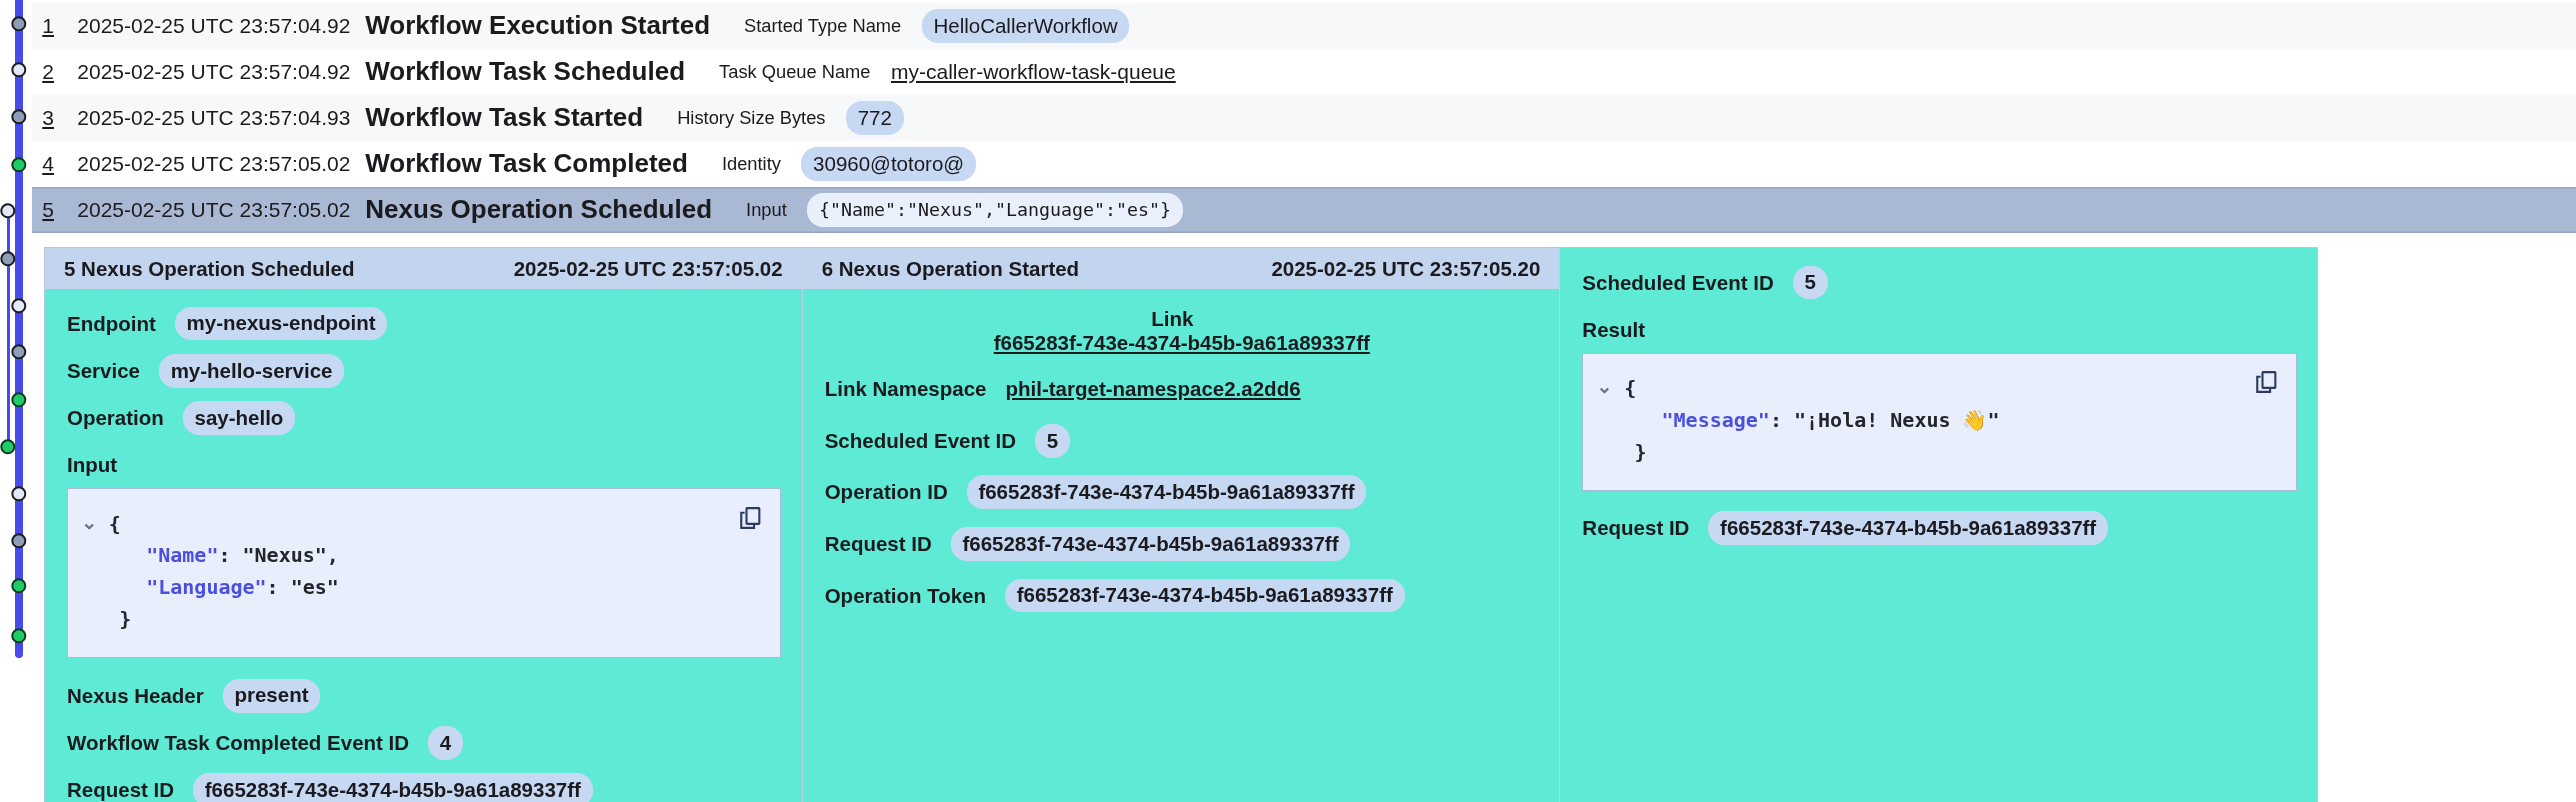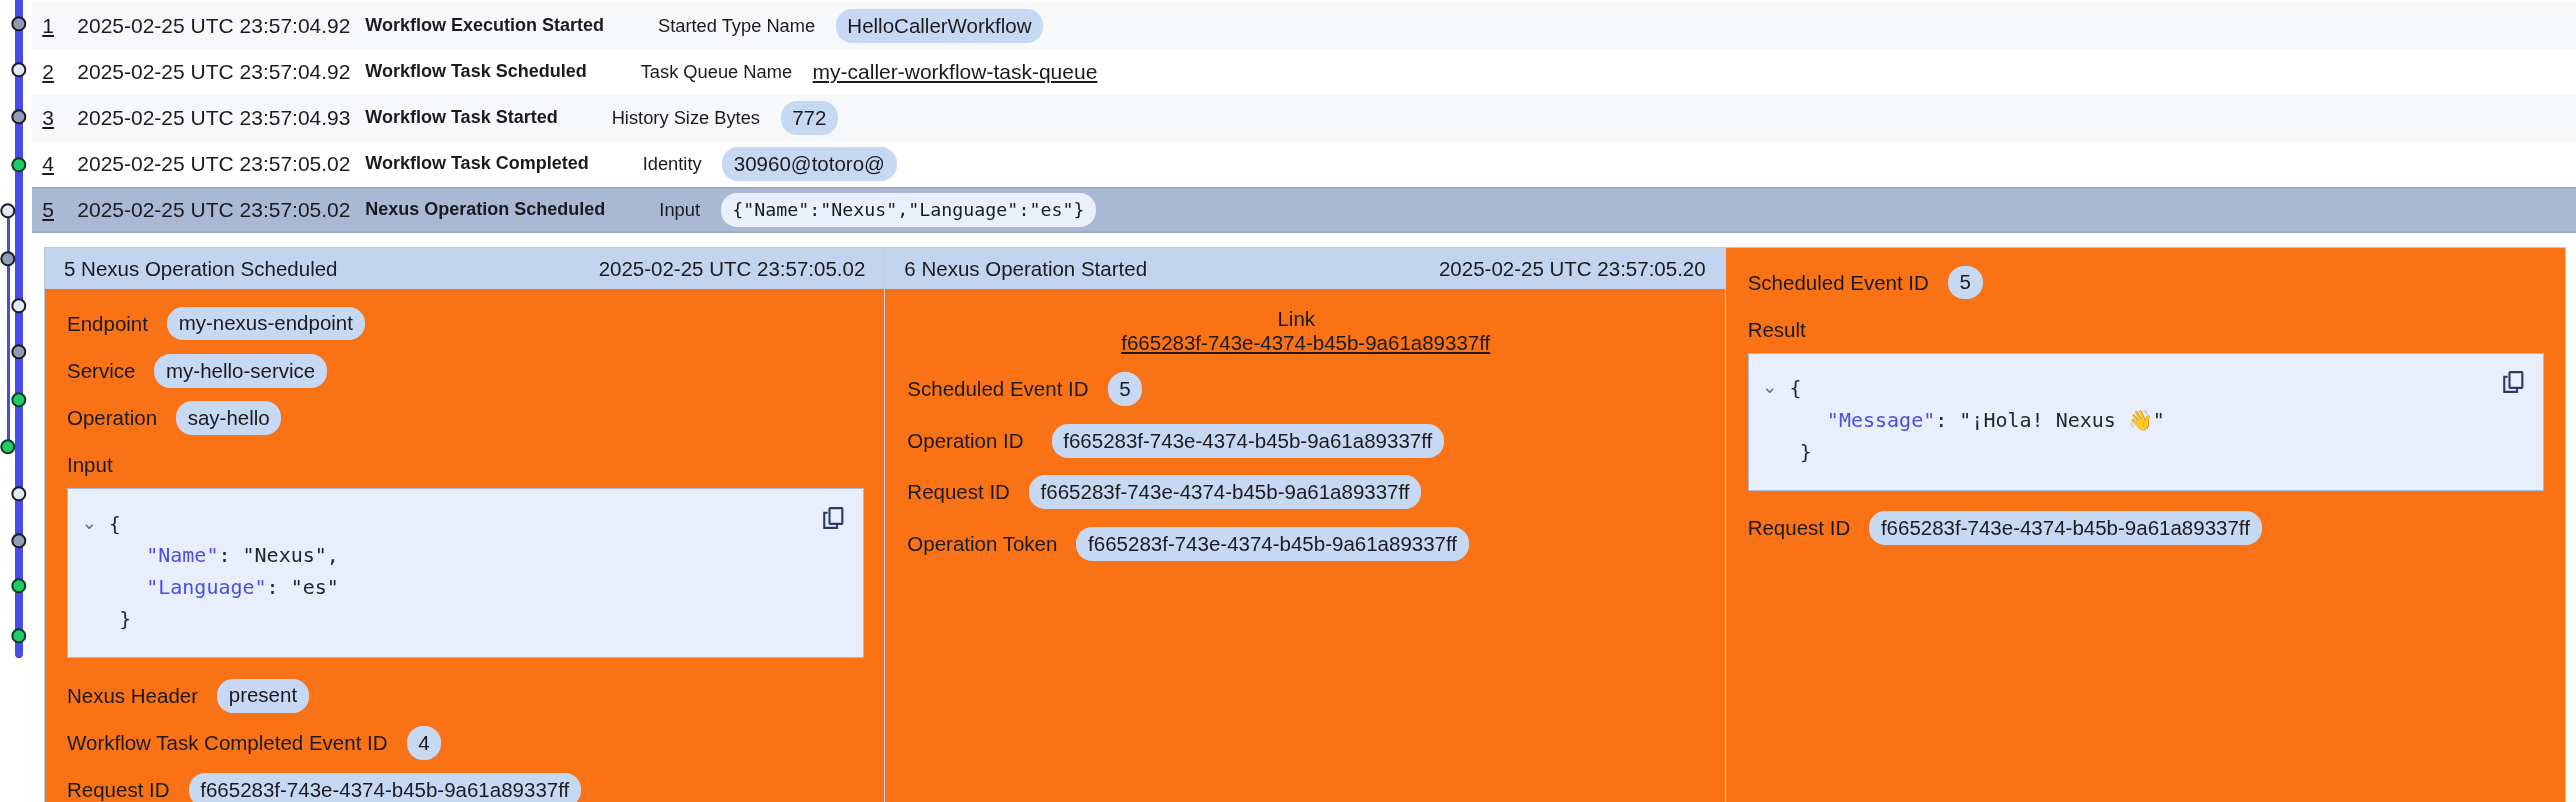--- a/index.html
+++ b/index.html
@@ -22,29 +22,29 @@
   .dot.light{background:#E3E9F7;}
   .dot.green{background:#1FCD66;border-color:#123a23;}
 
   
   .rows{position:absolute;left:32px;top:2.9px;right:0;}
   .row{height:46px;display:flex;align-items:center;padding-left:10.3px;font-size:21px;background:#ffffff;}
   .row.odd{background:#F7F8FA;}
   .row.sel{background:#A9B8D3;box-shadow:inset 0 1.5px 0 #95A5C3, inset 0 -1.5px 0 #95A5C3;}
   .num{width:35px;text-decoration:underline;color:#1B1B1F;font-weight:500;cursor:pointer;}
   .ts{width:288px;}
-  .ev-name{font-weight:700;font-size:18px;margin-right:54px;white-space:nowrap;}
+  .ev-name{font-weight:700;font-size:26px;margin-right:34px;white-space:nowrap;}
   .ev-label{font-size:18.3px;margin-right:20.5px;white-space:nowrap;}
   .badge{background:#C7D8F3;border-radius:16px;padding:3.7px 11.7px;font-size:20.5px;line-height:26.4px;white-space:nowrap;}
   .link{text-decoration:underline;color:#1B1B1F;cursor:pointer;}
   .badge.mono{font-family:"DejaVu Sans Mono",monospace;font-size:18.3px;background:#E9EFFB;}
 
   
-  .panels{position:absolute;left:44px;top:247px;width:2522px;height:556px;
-          display:flex;border:1.5px solid #B6C5E0;border-bottom:none;box-sizing:border-box;background:#f97316;}
+  .panels{position:absolute;left:44px;top:247px;width:2274px;height:556px;
+          display:flex;border:1.5px solid #B6C5E0;border-bottom:none;box-sizing:border-box;background:#5eead4;font-weight:bold;}
   .panel{flex:1 1 0;min-width:0;}
   .panel + .panel{border-left:1.5px solid #C2CEE4;}
   .panel-header{height:41px;background:#C3D4EE;display:flex;align-items:center;
                 justify-content:space-between;padding:0 19px;font-size:20.5px;}
   .panel-body{padding:17.6px 20.5px 0 22px;}
   .field{display:flex;align-items:center;min-height:34px;margin-bottom:13.2px;font-size:20.5px;}
   .flabel{margin-right:19px;white-space:nowrap;}
   .label-only{margin-bottom:4.4px;text-align:center;}
 
   
@@ -185,24 +185,28 @@
       <header class="panel-header">
         <span>6 Nexus Operation Started</span>
         <span>2025-02-25 UTC 23:57:05.20</span>
       </header>
       <div class="panel-body">
         <div class="field" style="margin-bottom:17.6px;flex-direction:column;">
           <span class="flabel">Link</span>
           <a class="link">f665283f-743e-4374-b45b-9a61a89337ff</a>
         </div>
         <div class="field" style="margin-bottom:17.6px;">
+          <span class="flabel">Link Namespace</span>
+          <a class="link">phil-target-namespace2.a2dd6</a>
+        </div>
+        <div class="field" style="margin-bottom:17.6px;">
           <span class="flabel">Scheduled Event ID</span>
           <span class="badge">5</span>
         </div>
-        <div class="field" style="margin-bottom:17.6px;gap:9px;">
+        <div class="field" style="margin-bottom:17.6px;">
           <span class="flabel">Operation ID</span>
           <span class="badge">f665283f-743e-4374-b45b-9a61a89337ff</span>
         </div>
         <div class="field" style="margin-bottom:17.6px;">
           <span class="flabel">Request ID</span>
           <span class="badge">f665283f-743e-4374-b45b-9a61a89337ff</span>
         </div>
         <div class="field" style="margin-bottom:17.6px;">
           <span class="flabel">Operation Token</span>
           <span class="badge">f665283f-743e-4374-b45b-9a61a89337ff</span>

